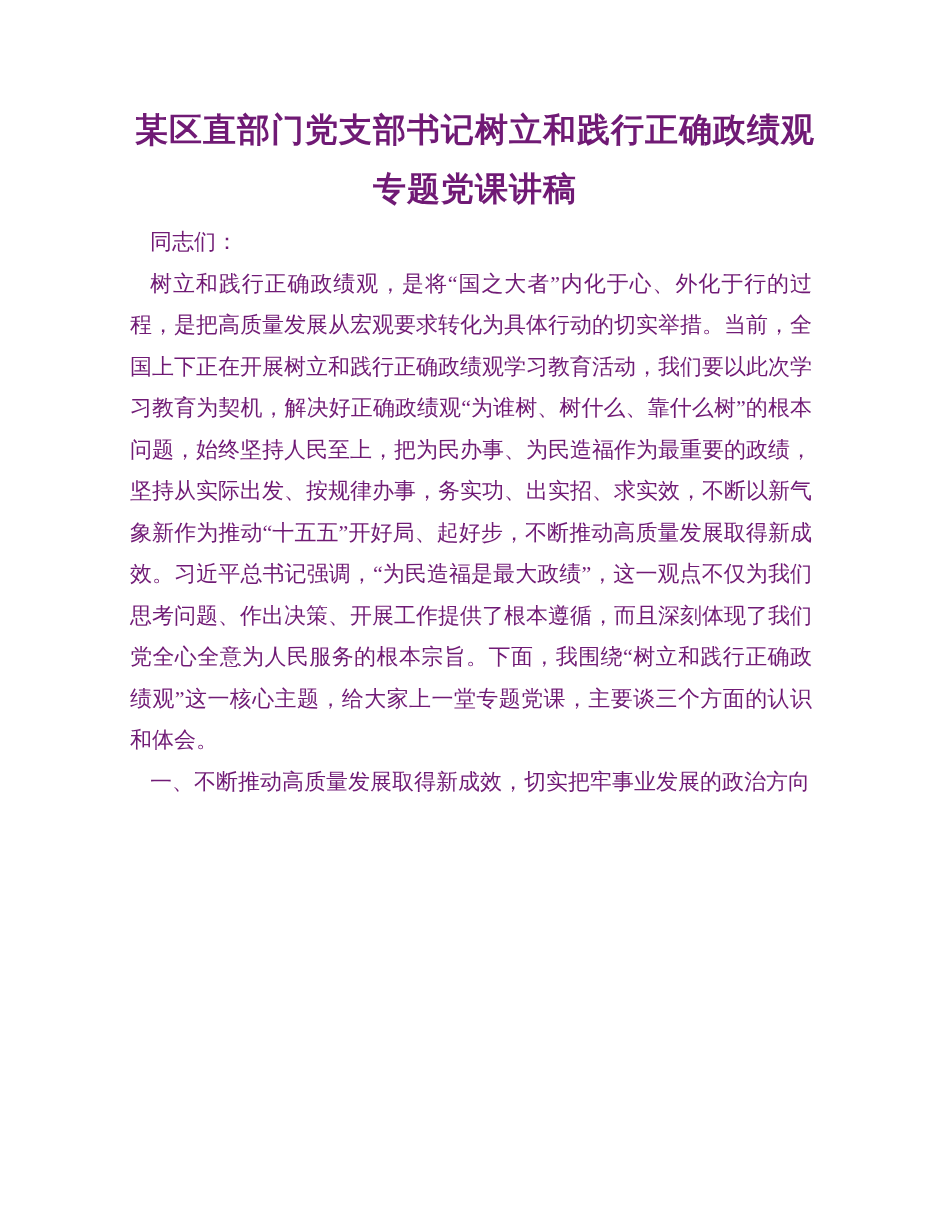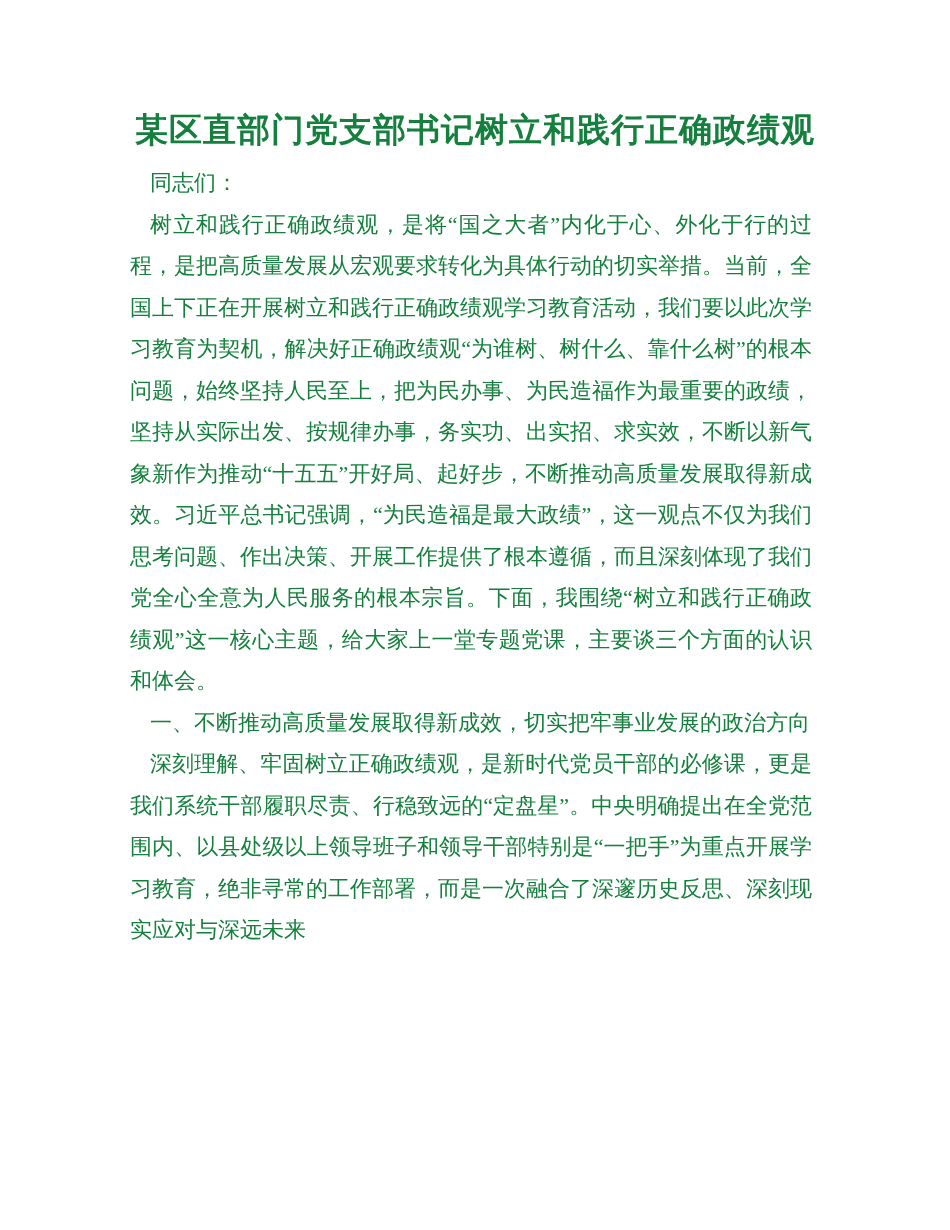--- a/index.html
+++ b/index.html
@@ -6,21 +6,21 @@
     margin: 0;
     padding: 0;
     background: #ffffff;
   }
   .page {
     position: relative;
     width: 950px;
     height: 1230px;
     background: #ffffff;
     overflow: hidden;
-    color: #15803d;
+    color: #701a75;
     font-family: "Liberation Serif", "DejaVu Serif", serif;
   }
   .doc-title {
     margin: 100px 0 0 0;
     padding: 0;
     text-align: center;
     font-family: "Liberation Sans", "DejaVu Sans", sans-serif;
     font-weight: bold;
     font-size: 33px;
     line-height: 59px;
@@ -43,22 +43,22 @@
     text-indent: 20px;
   }
 </style>
 </head>
 <body>
 
 <div class="page">
 
   <h1 class="doc-title">
     <span class="title-line">某区直部门党支部书记树立和践行正确政绩观</span>
+    <span class="title-line">专题党课讲稿</span>
   </h1>
 
   <div class="doc-body">
     <p>同志们：</p>
     <p>树立和践行正确政绩观，是将“国之大者”内化于心、外化于行的过程，是把高质量发展从宏观要求转化为具体行动的切实举措。当前，全国上下正在开展树立和践行正确政绩观学习教育活动，我们要以此次学习教育为契机，解决好正确政绩观“为谁树、树什么、靠什么树”的根本问题，始终坚持人民至上，把为民办事、为民造福作为最重要的政绩，坚持从实际出发、按规律办事，务实功、出实招、求实效，不断以新气象新作为推动“十五五”开好局、起好步，不断推动高质量发展取得新成效。习近平总书记强调，“为民造福是最大政绩”，这一观点不仅为我们思考问题、作出决策、开展工作提供了根本遵循，而且深刻体现了我们党全心全意为人民服务的根本宗旨。下面，我围绕“树立和践行正确政绩观”这一核心主题，给大家上一堂专题党课，主要谈三个方面的认识和体会。</p>
     <p>一、不断推动高质量发展取得新成效，切实把牢事业发展的政治方向</p>
-    <p>深刻理解、牢固树立正确政绩观，是新时代党员干部的必修课，更是我们系统干部履职尽责、行稳致远的“定盘星”。中央明确提出在全党范围内、以县处级以上领导班子和领导干部特别是“一把手”为重点开展学习教育，绝非寻常的工作部署，而是一次融合了深邃历史反思、深刻现实应对与深远未来</p>
   </div>
 
 </div>
 
 </body></html>

